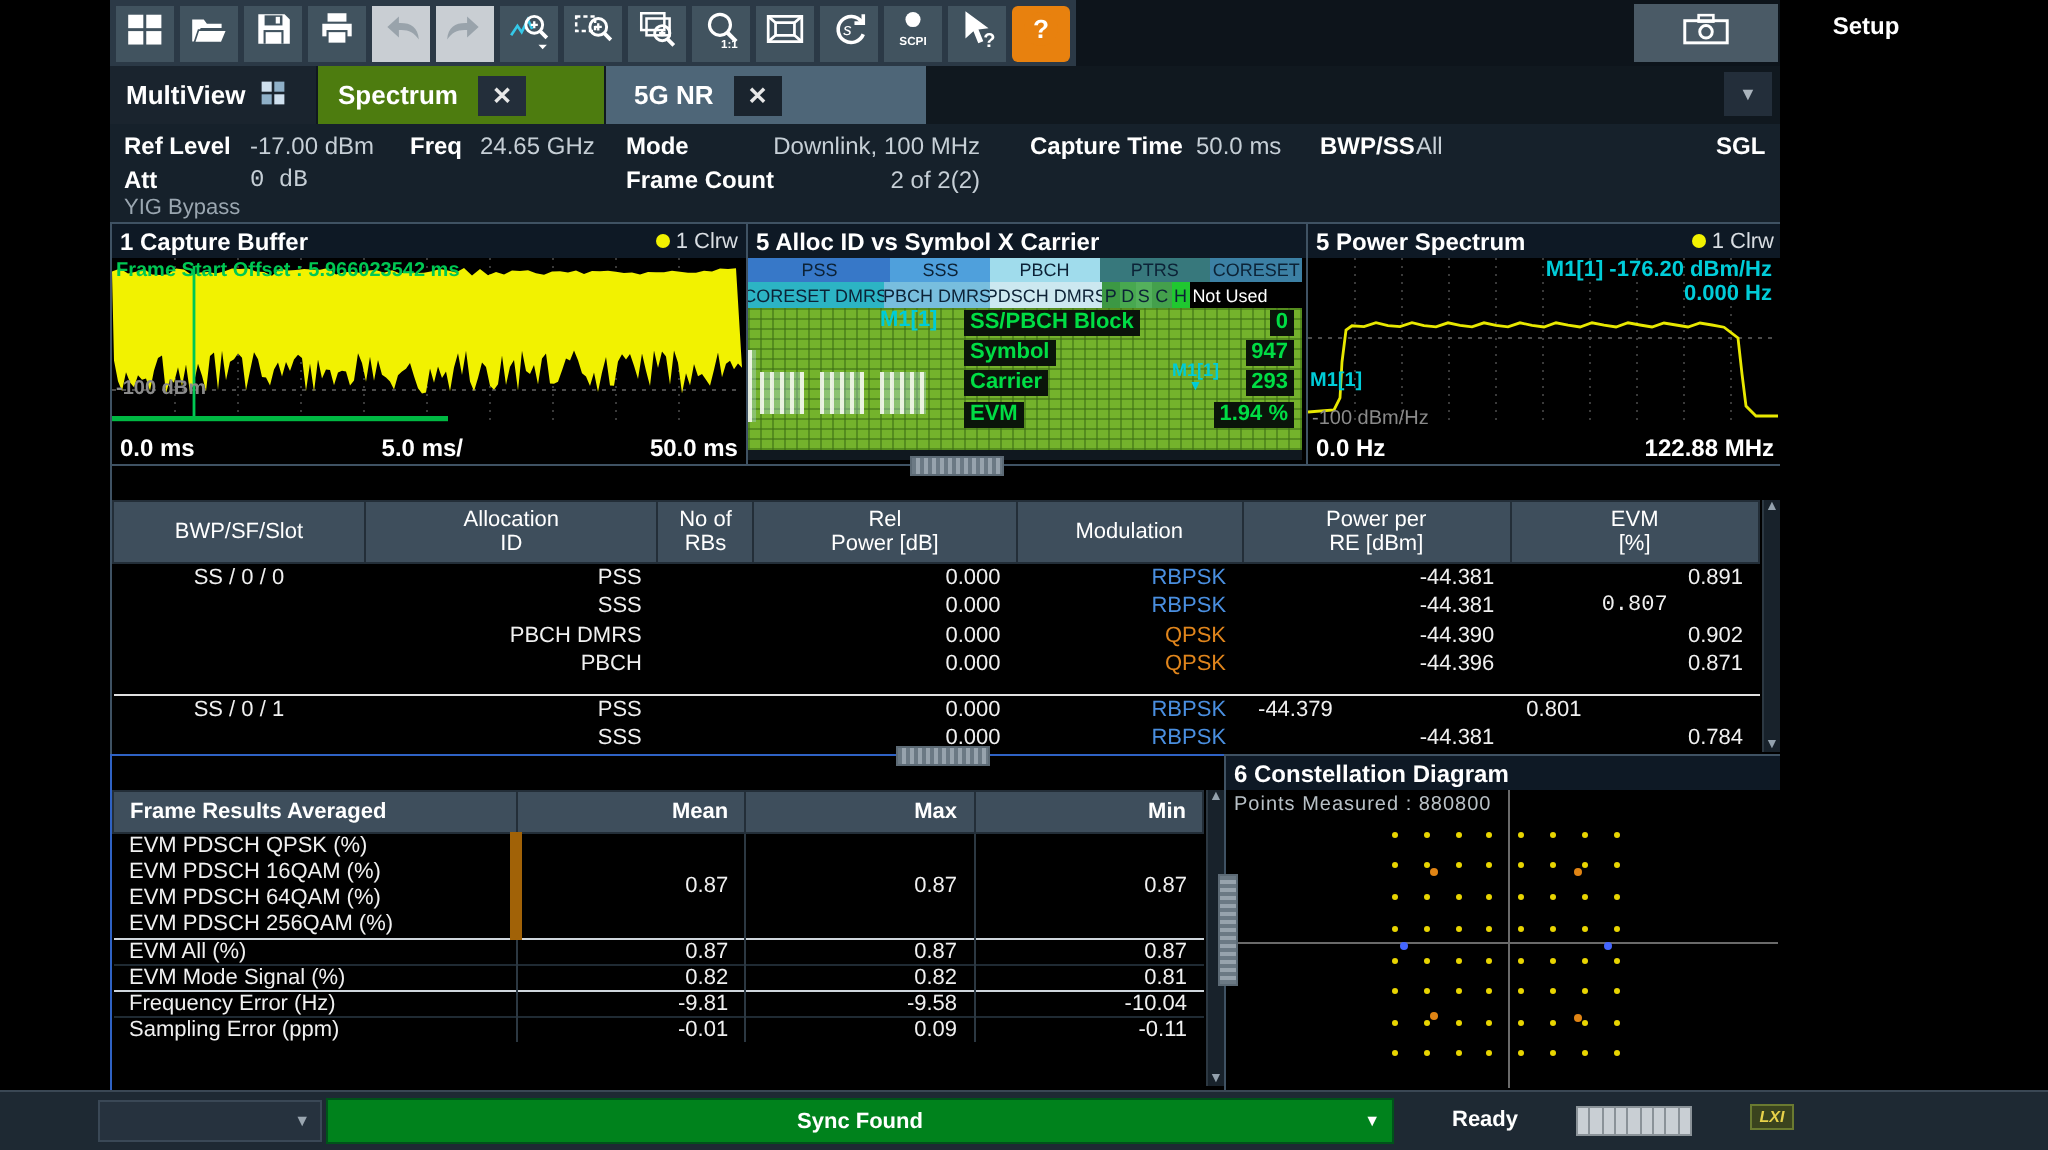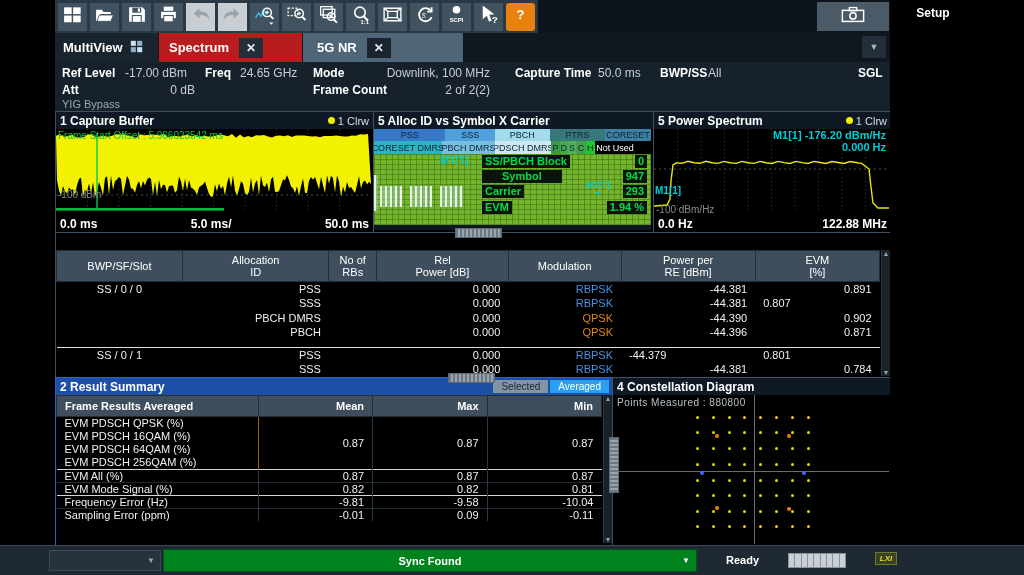--- a/index.html
+++ b/index.html
@@ -183,21 +183,21 @@
       <span>MultiView</span>
       <span style="margin-left:7px;">
         <svg width="13" height="13" viewBox="0 0 16 16">
             <rect x="1" y="1" width="6.2" height="6.2" fill="#cfe0ee"></rect>
             <rect x="8.8" y="1" width="6.2" height="6.2" fill="#8fb0c8"></rect>
             <rect x="1" y="8.8" width="6.2" height="6.2" fill="#8fb0c8"></rect>
             <rect x="8.8" y="8.8" width="6.2" height="6.2" fill="#cfe0ee"></rect>
           </svg>
       </span>
     </div>
-    <div class="tab" style="left:104px;width:143px;background:#b91c1c;padding-left:10px;">
+    <div class="tab" style="left:104px;width:143px;background:#4d7c0f;padding-left:10px;">
       <span>Spectrum</span>
       <span class="tab-close" style="background:#232e3a;">
           <span>✕</span>
         </span>
     </div>
     <div class="tab" style="left:248px;width:160px;background:#4e6678;padding-left:14px;">
       <span>5G NR</span>
       <span class="tab-close">
           <span>✕</span>
         </span>
@@ -213,35 +213,35 @@
     <span class="set-label" style="left:150px;top:4px;">Freq</span>
     <span class="set-val" style="left:185px;top:4px;">24.65 GHz</span>
     <span class="set-label" style="left:258px;top:4px;">Mode</span>
     <span class="set-val" style="left:330px;top:4px;width:105px;text-align:right;">Downlink, 100 MHz</span>
     <span class="set-label" style="left:460px;top:4px;">Capture Time</span>
     <span class="set-val" style="left:543px;top:4px;">50.0 ms</span>
     <span class="set-label" style="left:605px;top:4px;">BWP/SS</span>
     <span class="set-val" style="left:653px;top:4px;">All</span>
     <span class="set-label" style="left:803px;top:4px;">SGL</span>
     <span class="set-label" style="left:7px;top:21px;">Att</span>
-    <span class="set-val" style="left:70px;top:21px;width:70px;text-align:right;">0 dB</span>
+    <span class="set-val" style="left:70px;top:21px;width:70px;font-family:Liberation Mono, monospace;">0 dB</span>
     <span class="set-label" style="left:258px;top:21px;">Frame Count</span>
     <span class="set-val" style="left:360px;top:21px;width:75px;text-align:right;">2 of 2(2)</span>
     <span class="set-val" style="left:7px;top:36px;font-size:11px;color:#9aa6b0;">YIG Bypass</span>
   </div>
 
   <div class="win" style="left:55px;top:111px;width:317px;height:120px;">
     <div class="win-title">
       <span>1 Capture Buffer</span>
       <span class="trace-tag">
         <span class="trace-dot"></span>
         <span>1 Clrw</span>
       </span>
     </div>
-    <div class="abs" id="cb-plot" style="left:0;top:17px;width:315px;height:84px;background:#000;">
+    <div class="abs" id="cb-plot" style="left:0;top:17px;width:315px;height:84px;background:#000;font-weight:bold;">
       <svg id="cb-svg" width="315" height="84" viewBox="0 0 315 84" preserveAspectRatio="none" style="position:absolute;left:0;top:0;">
           <line x1="31.5" y1="0" x2="31.5" y2="84" stroke="#3a3a3a" stroke-width="1" stroke-dasharray="1 3"></line>
           <line x1="63" y1="0" x2="63" y2="84" stroke="#3a3a3a" stroke-width="1" stroke-dasharray="1 3"></line>
           <line x1="94.5" y1="0" x2="94.5" y2="84" stroke="#3a3a3a" stroke-width="1" stroke-dasharray="1 3"></line>
           <line x1="126" y1="0" x2="126" y2="84" stroke="#3a3a3a" stroke-width="1" stroke-dasharray="1 3"></line>
           <line x1="157.5" y1="0" x2="157.5" y2="84" stroke="#3a3a3a" stroke-width="1" stroke-dasharray="1 3"></line>
           <line x1="189" y1="0" x2="189" y2="84" stroke="#3a3a3a" stroke-width="1" stroke-dasharray="1 3"></line>
           <line x1="220.5" y1="0" x2="220.5" y2="84" stroke="#3a3a3a" stroke-width="1" stroke-dasharray="1 3"></line>
           <line x1="252" y1="0" x2="252" y2="84" stroke="#3a3a3a" stroke-width="1" stroke-dasharray="1 3"></line>
           <line x1="283.5" y1="0" x2="283.5" y2="84" stroke="#3a3a3a" stroke-width="1" stroke-dasharray="1 3"></line>
@@ -281,21 +281,21 @@
         <div style="width: 3.6%; background: rgb(68, 160, 76); color: rgb(12, 34, 54); font-size: 9px; display: flex; align-items: center; justify-content: center; white-space: nowrap; overflow: hidden;">C</div>
         <div style="width: 3.2%; background: rgb(32, 200, 48); color: rgb(12, 34, 54); font-size: 9px; display: flex; align-items: center; justify-content: center; white-space: nowrap; overflow: hidden;">H</div>
         <div style="width: 14.6%; background: rgb(0, 0, 0); color: rgb(255, 255, 255); font-size: 9px; display: flex; align-items: center; justify-content: center; white-space: nowrap; overflow: hidden;">Not Used</div>
       </div>
     <div class="abs" id="alloc-grid" style="left:0;top:42px;width:277px;height:71px;background:#74b32c;
          background-image:repeating-linear-gradient(90deg,rgba(60,110,20,.55) 0 1px,transparent 1px 6px),repeating-linear-gradient(0deg,rgba(60,110,20,.55) 0 1px,transparent 1px 5px);">
       <span style="position:absolute;left:66px;top:0;font-weight:bold;font-size:11px;color:#00ccd8;">M1[1]</span>
       <div id="alloc-marker-rows">
           <span style="position: absolute; left: 108px; top: 1px; background: rgb(10, 20, 10); color: rgb(0, 221, 68); font-weight: bold; font-size: 11px; padding: 0px 3px; line-height: 13px;">SS/PBCH Block</span>
           <span style="position: absolute; right: 4px; top: 1px; background: rgb(10, 20, 10); color: rgb(0, 221, 68); font-weight: bold; font-size: 11px; padding: 0px 3px; line-height: 13px;">0</span>
-          <span style="position: absolute; left: 108px; top: 16px; background: rgb(10, 20, 10); color: rgb(0, 221, 68); font-weight: bold; font-size: 11px; padding: 0px 20px; line-height: 13px;">Symbol</span>
+          <span style="position: absolute; left: 108px; top: 16px; background: rgb(10, 20, 10); color: rgb(0, 221, 68); font-weight: bold; font-size: 11px; padding: 0px 3px; line-height: 13px;">Symbol</span>
           <span style="position: absolute; right: 4px; top: 16px; background: rgb(10, 20, 10); color: rgb(0, 221, 68); font-weight: bold; font-size: 11px; padding: 0px 3px; line-height: 13px;">947</span>
           <span style="position: absolute; left: 108px; top: 31px; background: rgb(10, 20, 10); color: rgb(0, 221, 68); font-weight: bold; font-size: 11px; padding: 0px 3px; line-height: 13px;">Carrier</span>
           <span style="position: absolute; right: 4px; top: 31px; background: rgb(10, 20, 10); color: rgb(0, 221, 68); font-weight: bold; font-size: 11px; padding: 0px 3px; line-height: 13px;">293</span>
           <span style="position: absolute; left: 108px; top: 47px; background: rgb(10, 20, 10); color: rgb(0, 221, 68); font-weight: bold; font-size: 11px; padding: 0px 3px; line-height: 13px;">EVM</span>
           <span style="position: absolute; right: 4px; top: 47px; background: rgb(10, 20, 10); color: rgb(0, 221, 68); font-weight: bold; font-size: 11px; padding: 0px 3px; line-height: 13px;">1.94 %</span>
         </div>
       <div style="position:absolute;left:212px;top:26px;text-align:center;">
         <div style="font-size:9px;color:#00ccd8;font-weight:bold;">M1[1]</div>
         <div style="font-size:7px;color:#00ccd8;">▼</div>
       </div>
@@ -373,21 +373,21 @@
               <td class="cell" style="text-align:right;">-44.381</td>
               <td class="cell" style="text-align:right;">0.891</td>
             </tr>
             <tr style="height:14.5px;">
               <td class="cell" style="text-align:center;"></td>
               <td class="cell" style="text-align:right;">SSS</td>
               <td class="cell" style="text-align:right;"></td>
               <td class="cell" style="text-align:right;">0.000</td>
               <td class="cell" style="text-align:right;color:#4a8fe0;">RBPSK</td>
               <td class="cell" style="text-align:right;">-44.381</td>
-              <td class="cell" style="text-align:left;">0.807</td>
+              <td class="cell" style="text-align:center;font-family:Liberation Mono, monospace;">0.807</td>
             </tr>
             <tr style="height:14.5px;">
               <td class="cell" style="text-align:center;"></td>
               <td class="cell" style="text-align:right;">PBCH DMRS</td>
               <td class="cell" style="text-align:right;"></td>
               <td class="cell" style="text-align:right;">0.000</td>
               <td class="cell" style="text-align:right;color:#e0851c;">QPSK</td>
               <td class="cell" style="text-align:right;">-44.390</td>
               <td class="cell" style="text-align:right;">0.902</td>
             </tr>
@@ -424,44 +424,37 @@
           </tbody>
         </table>
     </div>
     <div class="scrolltrack" style="left:825px;top:17px;height:126px;">
       <span>▲</span>
       <span>▼</span>
     </div>
   </div>
 
   <div class="win" style="left:55px;top:377px;width:557px;height:168px;border-color:#2f62c4;">
-    <div class="win-title" style="background:#1d4fa5;">
-      <span>2 Result Summary</span>
-      <span style="display:flex;gap:2px;font-weight:normal;font-size:10px;">
-        <span style="background:#8295a3;color:#1a2630;padding:1px 8px;">Selected</span>
-        <span style="background:#28a0f0;color:#fff;padding:1px 8px;">Averaged</span>
-      </span>
-    </div>
     <div class="abs" style="left:0;top:17px;width:546px;height:148px;overflow:hidden;">
       <table id="result-table">
           <colgroup>
             <col style="width:37%">
             <col style="width:21%">
             <col style="width:21%">
             <col style="width:21%">
           </colgroup>
           <tbody>
             <tr class="hdr">
               <td style="height:20px;text-align:left;padding:0 8px;font-weight:bold;">Frame Results Averaged</td>
               <td style="height:20px;text-align:right;padding:0 8px;font-weight:bold;">Mean</td>
               <td style="height:20px;text-align:right;padding:0 8px;font-weight:bold;">Max</td>
               <td style="height:20px;text-align:right;padding:0 8px;font-weight:bold;">Min</td>
             </tr>
             <tr>
-              <td class="cell" style="border-right:1px solid #a16207;vertical-align:middle;">
+              <td class="cell" style="border-right:6px solid #a16207;vertical-align:middle;">
                 <div style="line-height:13px;">EVM PDSCH QPSK (%)</div>
                 <div style="line-height:13px;">EVM PDSCH 16QAM (%)</div>
                 <div style="line-height:13px;">EVM PDSCH 64QAM (%)</div>
                 <div style="line-height:13px;">EVM PDSCH 256QAM (%)</div>
               </td>
               <td class="cell" style="text-align:right;border-right:1px solid #2c3842;">0.87</td>
               <td class="cell" style="text-align:right;border-right:1px solid #2c3842;">0.87</td>
               <td class="cell" style="text-align:right;">0.87</td>
             </tr>
             <tr style="height:12.8px;">
@@ -492,21 +485,21 @@
         </table>
     </div>
     <div class="scrolltrack" style="left:547px;top:17px;height:148px;">
       <span>▲</span>
       <span>▼</span>
     </div>
   </div>
 
   <div class="win" style="left:612px;top:377px;width:278px;height:168px;">
     <div class="win-title">
-      <span>4 Constellation Diagram</span>
+      <span>6 Constellation Diagram</span>
     </div>
     <div class="abs" id="const-plot" style="left:0;top:17px;width:276px;height:149px;background:#000;">
       <span style="position:absolute;left:4px;top:2px;font-size:10px;color:#b8c0c6;letter-spacing:0.5px;">Points Measured : 880800</span>
       <div id="const-axes">
           <div style="position:absolute;left:51.1%;top:0;width:1px;height:100%;background:#6a6a6a;"></div>
           <div style="position:absolute;top:51%;left:0;height:1px;width:100%;background:#6a6a6a;"></div>
         </div>
       <div id="const-dots">
           <i style="position:absolute;left:30.1%;top:14.1%;width:3px;height:3px;border-radius:50%;background:#e8d400;"></i>
           <i style="position:absolute;left:35.9%;top:14.1%;width:3px;height:3px;border-radius:50%;background:#e8d400;"></i>

